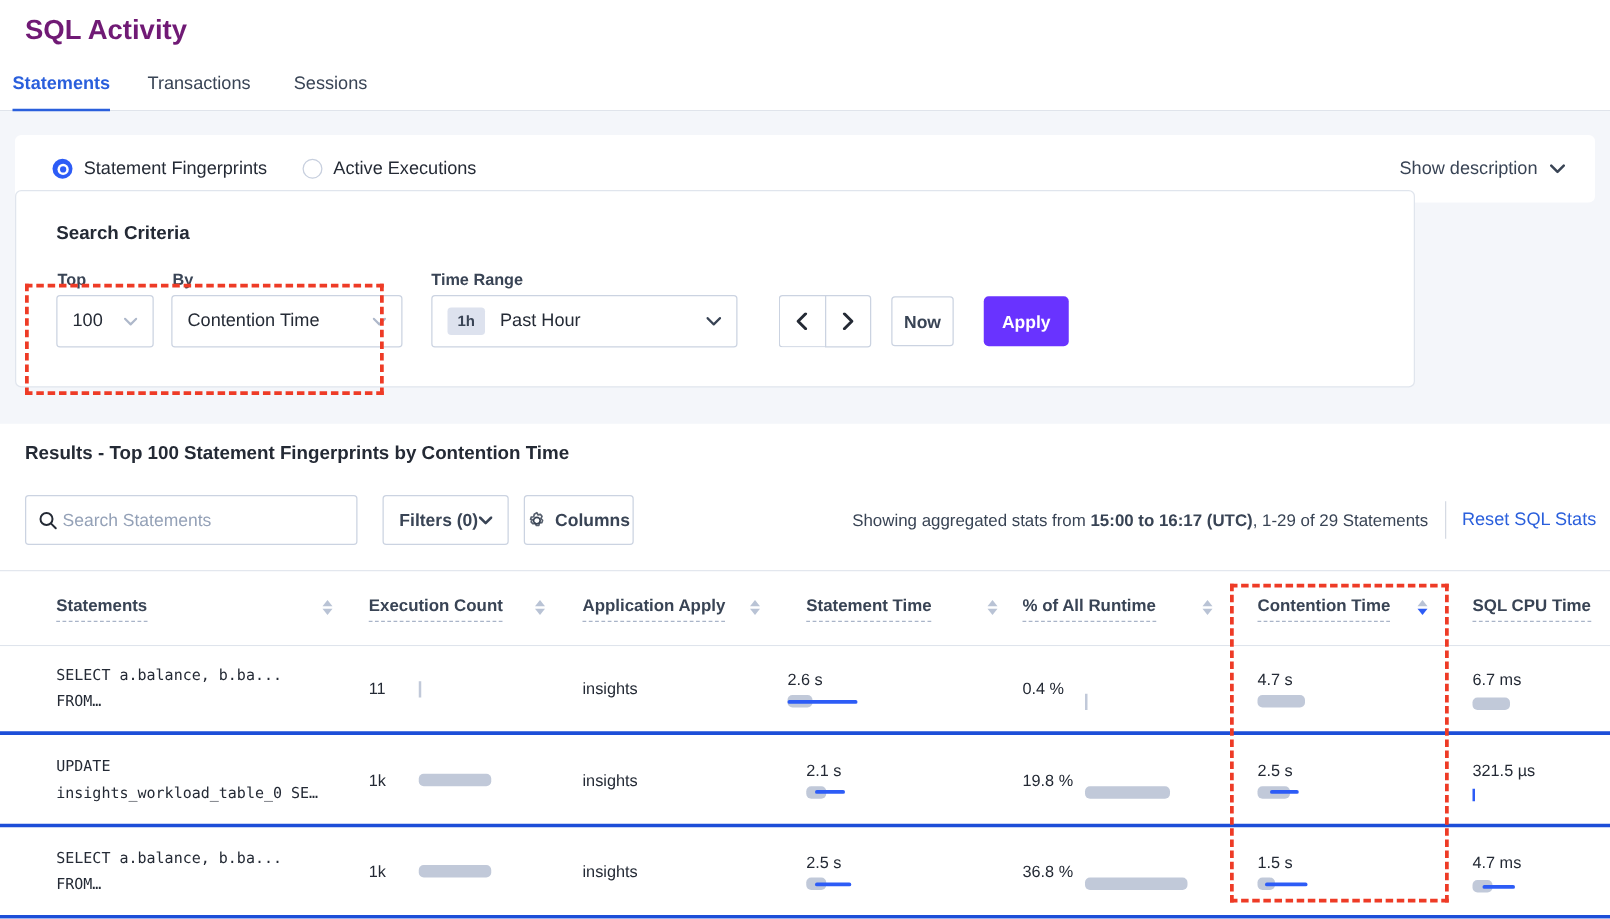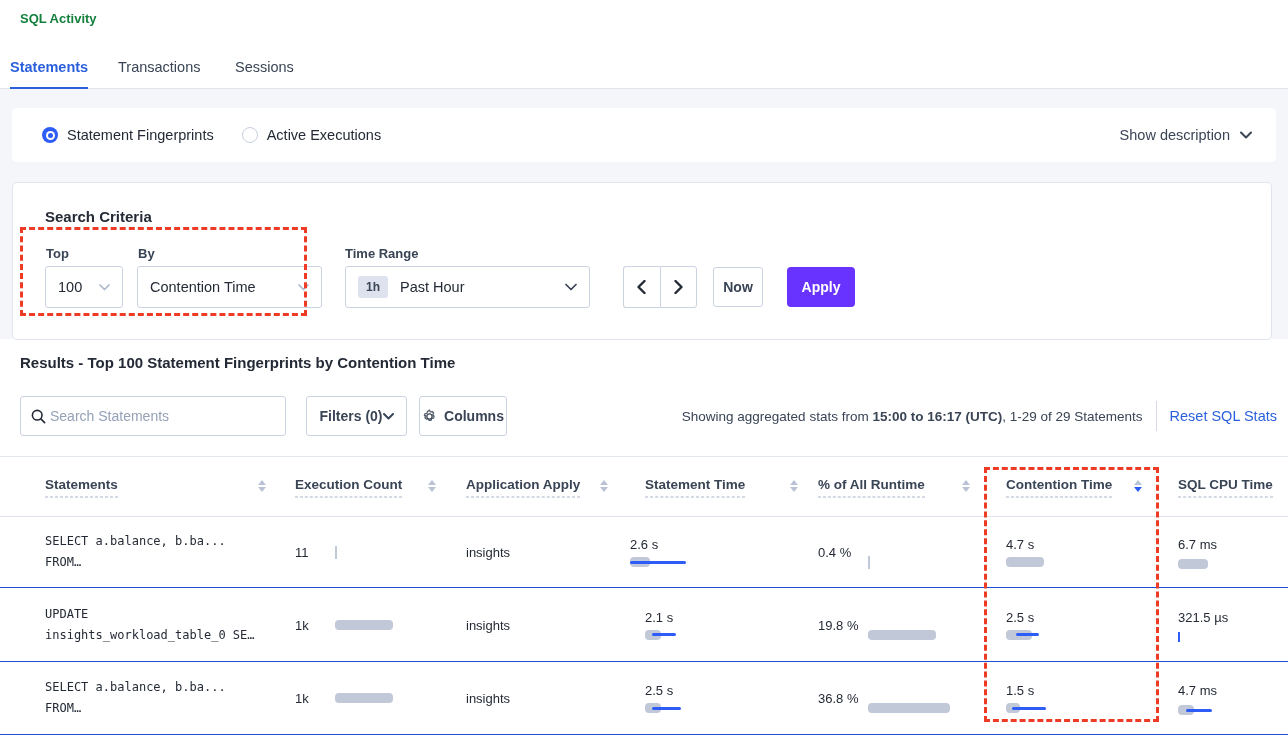--- a/index.html
+++ b/index.html
@@ -1,31 +1,31 @@
 <!DOCTYPE html>
 <html><head>
 <meta charset="utf-8">
 <style>
   * { margin:0; padding:0; box-sizing:border-box; }
   html,body { background:#fff; }
   body { font-family:"Liberation Sans","DejaVu Sans",sans-serif; color:#242a35; }
   #frame { position:relative; width:1288px; height:735px; background:#fff; overflow:hidden; }
 
   
-  .page-title { position:absolute; left:20px; top:11px; font-size:13px; font-weight:bold; color:#15803d; }
+  .page-title { position:absolute; left:20px; top:11px; font-size:22px; font-weight:bold; color:#701a75; }
   .tabbar { position:absolute; left:0; top:56px; width:1288px; height:33px; border-bottom:1px solid #e0e4eb; }
   .tab { position:absolute; top:3px; font-size:14.5px; color:#394455; cursor:pointer; padding-bottom:12px; }
   .tab.active { color:#2a5fdc; font-weight:bold; border-bottom:3px solid #2a5fdc; }
 
   .gray-band { position:absolute; left:0; top:89px; width:1288px; height:250px; background:#f4f6fa; }
 
   
   .card { position:absolute; background:#fff; border-radius:5px; }
   #radio-card { left:12px; top:108px; width:1264px; height:54px; }
-  #criteria-card { left:12px; top:182px; width:1260px; height:158px; border:1px solid #e0e5ed; }
+  #criteria-card { left:12px; top:152px; width:1120px; height:158px; border:1px solid #e0e5ed; }
 
   .radio-row { position:absolute; left:30px; top:0; height:54px; display:flex; align-items:center; gap:28px; }
   .radio-opt { display:flex; align-items:center; gap:9px; cursor:pointer; font-size:14.5px; color:#242a35; }
   .rad { width:16px; height:16px; border-radius:50%; position:relative; flex:none; }
   .rad.on { background:#2d5cf6; }
   .rad.on::before { content:""; position:absolute; left:3.5px; top:3.5px; width:9px; height:9px; background:#fff; border-radius:50%; }
   .rad.on::after { content:""; position:absolute; left:5.5px; top:5.5px; width:5px; height:5px; background:#2d5cf6; border-radius:50%; }
   .rad.off { background:#fff; border:1.5px solid #c7cfde; }
   .show-desc { position:absolute; right:24px; top:0; height:54px; display:flex; align-items:center; gap:10px; font-size:14.5px; color:#394455; cursor:pointer; }
 
@@ -62,21 +62,21 @@
 
   
   .thead { position:absolute; left:0; top:456px; width:1288px; height:61px; border-top:1px solid #e3e7ee; border-bottom:1px solid #dfe4ec; background:#fff; }
   .th { position:absolute; top:50%; transform:translateY(-50%); font-size:13.5px; font-weight:bold; color:#394455; cursor:pointer; }
   .th .th-label { display:inline-block; border-bottom:1.5px dashed #a9b4c8; padding-bottom:5px; }
   .sort { position:absolute; top:50%; transform:translateY(-58%); display:inline-flex; flex-direction:column; gap:2px; cursor:pointer; }
   .tri-up { width:0; height:0; border-left:4.5px solid transparent; border-right:4.5px solid transparent; border-bottom:5px solid #b9c3d5; }
   .tri-down { width:0; height:0; border-left:4.5px solid transparent; border-right:4.5px solid transparent; border-top:5px solid #b9c3d5; }
   .tri-down.active { border-top-color:#2d5cf6; }
 
-  .row { position:absolute; left:0; width:1288px; border-bottom:1px solid #1d4ed8; background:#fff; cursor:pointer; }
+  .row { position:absolute; left:0; width:1288px; border-bottom:3px solid #1d4ed8; background:#fff; cursor:pointer; }
   .cell { position:absolute; top:50%; transform:translateY(-50%); font-size:13px; color:#242a35; }
   .stmt { font-family:"DejaVu Sans Mono","Liberation Mono",monospace; font-size:12px; line-height:21px; color:#242a35; }
   .metric .mval { font-size:13px; margin-bottom:5px; }
   .mbar, .barwrap { position:relative; width:92px; height:10px; }
   .pctval { width:48px; line-height:19px; }
   .cpuval { width:52px; line-height:19px; }
   .bgray { position:absolute; left:0; top:0; height:10px; border-radius:4px; background:#c1c9d9; display:block; }
   .bblue { position:absolute; top:3.5px; height:3px; border-radius:2px; background:#2d5cf6; display:block; }
   .tick { position:absolute; left:0; top:-1px; width:2px; height:13px; display:block; background:#c1c9d9; }
   .tick.blue { background:#2d5cf6; height:10px; top:0; }

